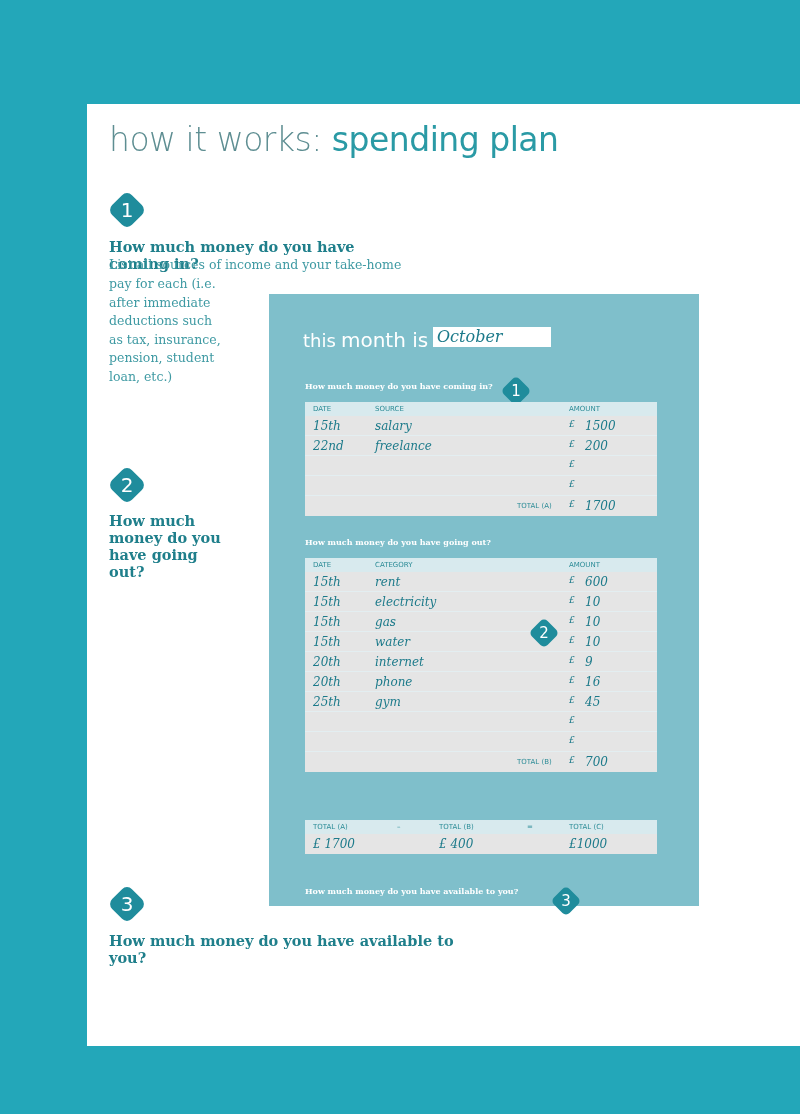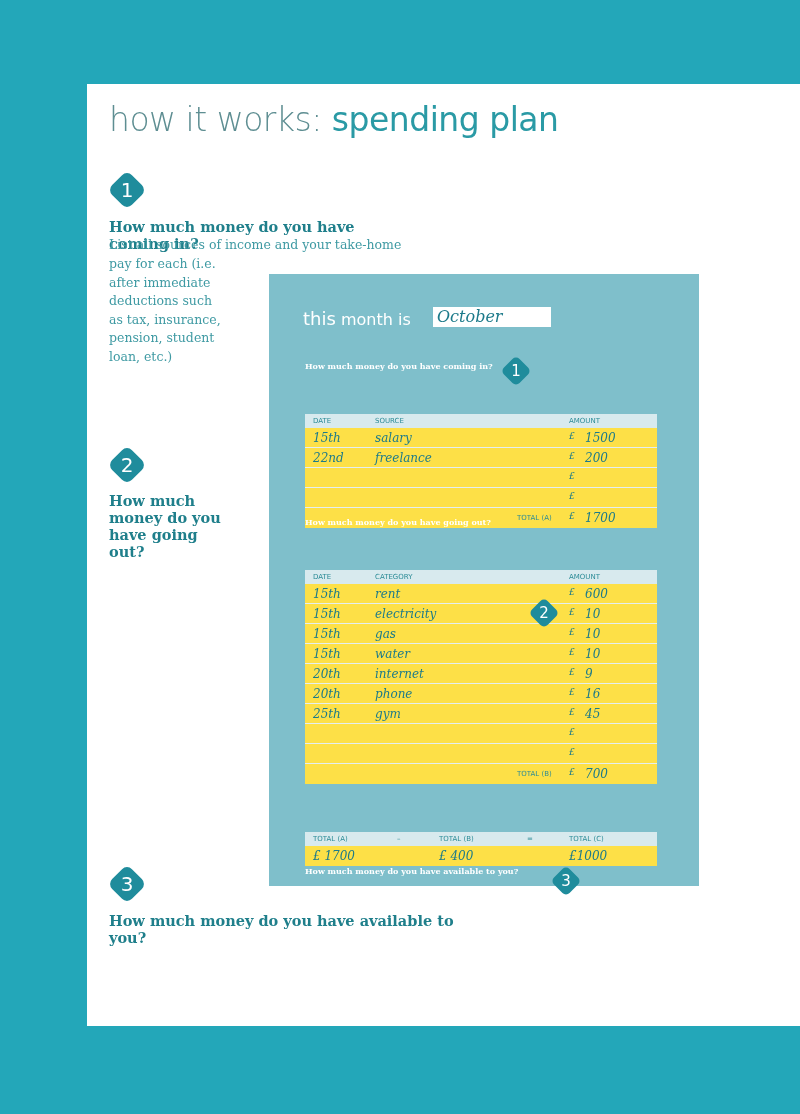--- a/index.html
+++ b/index.html
@@ -1,33 +1,33 @@
 <!DOCTYPE html>
 <html><head>
 <meta charset="utf-8">
 <style>
   * { margin:0; padding:0; box-sizing:border-box; }
   body { width:800px; height:1114px; background:#23a7b9; position:relative; overflow:hidden; font-family:"DejaVu Serif", serif; }
-  .page { position:absolute; left:87px; top:84px; width:713px; height:942px; background:#ffffff; }
+  .page { position:absolute; left:87px; top:104px; width:713px; height:942px; background:#ffffff; }
   .title { position:absolute; left:22px; top:16px; font-family:"DejaVu Sans", sans-serif; font-size:33px; letter-spacing:-0.5px; }
   .title .light { color:#5e8e92; font-weight:300; }
   .title .bold { color:#2a9aa5; }
   .badge { position:absolute; width:40px; height:40px; }
   .badge .shape { position:absolute; left:6px; top:6px; width:28px; height:28px; background:#1f8c9c; transform:rotate(45deg); border-radius:7px; }
   .badge .num { position:absolute; left:0; top:0; width:40px; height:40px; line-height:40px; text-align:center; color:#fff; font-family:"DejaVu Sans", sans-serif; font-size:20px; }
   .step { position:absolute; color:#2d8f99; }
   .step h3 { font-size:14.5px; font-weight:bold; color:#1f7f8b; line-height:17px; }
   .step p { font-size:12.5px; line-height:18.5px; color:#3f9aa3; }
   .sheet { position:absolute; left:182px; top:190px; width:430px; height:612px; background:#7fbfcb; }
   .month { position:absolute; left:34px; top:34px; color:#fff; font-family:"DejaVu Sans", sans-serif; }
   .month .small { font-size:18px; }
-  .month .big { font-size:16px; }
+  .month .big { font-size:20px; }
   .month-box { position:absolute; left:164px; top:33px; width:118px; height:20px; background:#fff; color:#1c7a8a; font-family:"DejaVu Serif", serif; font-style:italic; font-size:16px; padding-left:4px; line-height:20px; }
   .q-label { position:absolute; left:36px; color:#fff; font-size:8px; font-weight:bold; }
-  .tbl { position:absolute; left:36px; width:352px; background:#fde047;margin-top:32px; }
+  .tbl { position:absolute; left:36px; width:352px; background:#e5e5e5; }
   .tbl .hdr { height:14px; background:#d8eaee; font-family:"DejaVu Sans", sans-serif; font-size:7px; color:#2b8b96; position:relative; }
   .tbl .row { height:20px; border-bottom:1px solid #e3eef1; position:relative; font-family:"DejaVu Serif", serif; font-style:italic; color:#1c7a8a; font-size:12px;padding-left:12px; }
   .c1 { position:absolute; left:8px; top:3px; }
   .c2 { position:absolute; left:70px; top:3px; }
   .c3 { position:absolute; left:264px; top:3px; font-size:9px; }
   .c4 { position:absolute; left:280px; top:3px; }
   .hdr .c1, .hdr .c2, .hdr .c4 { top:3px; font-style:normal; }
   .tot-lbl { position:absolute; left:212px; top:6px; font-size:7px; font-family:"DejaVu Sans", sans-serif; font-style:normal; color:#2b8b96; }
   .sum .hdr span, .sum .row span { position:absolute; top:3px; }
 </style>

